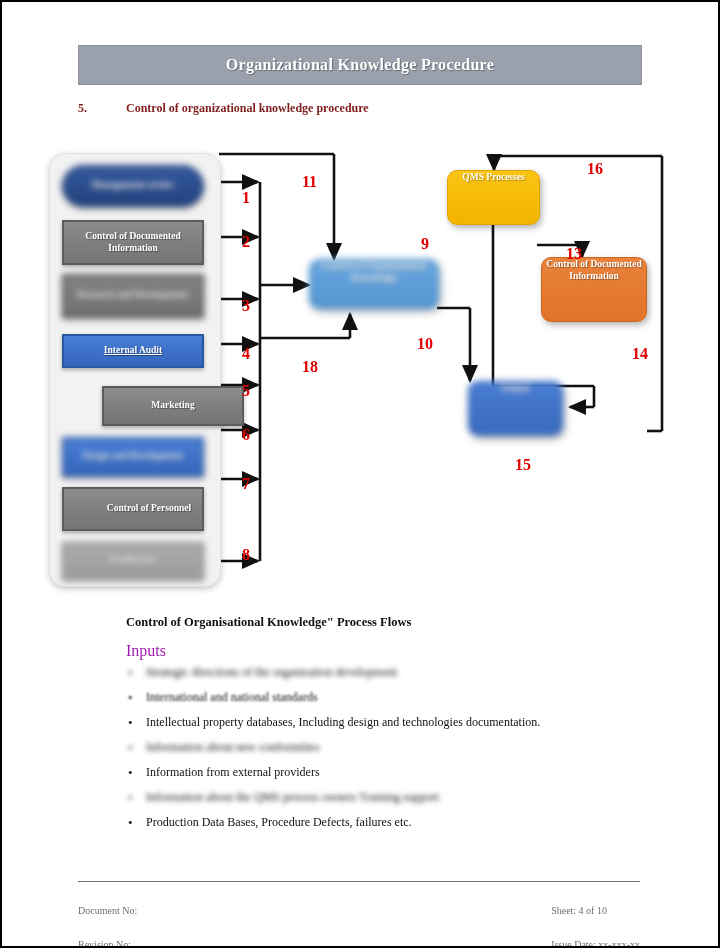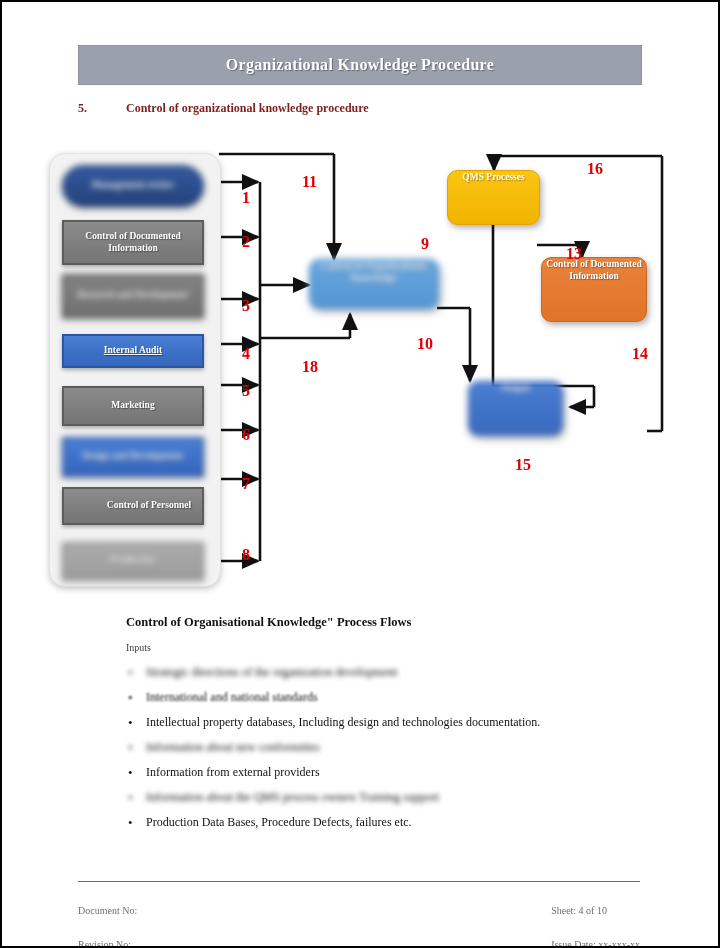--- a/index.html
+++ b/index.html
@@ -172,22 +172,22 @@
     top: 613px;
     font-size: 12.5px;
     font-weight: bold;
     color: #111111;
     white-space: nowrap;
   }
   .body-sub {
     position: absolute;
     left: 124px;
     top: 640px;
-    font-size: 10px;
-    color: #404040;
+    font-size: 16px;
+    color: #a21caf;
     text-align: right;
   }
   ul.inputs {
     position: absolute;
     left: 116px;
     top: 658px;
     margin: 0;
     padding: 0 0 0 28px;
     list-style: none;
     width: 520px;
@@ -306,27 +306,27 @@
       </div>
       <div class="lbox grey" style="top:66px;height:45px;">
         <span>Control of Documented Information</span>
       </div>
       <div class="lbox greydark redacted" style="top:120px;height:44px;">
         <span>Research and Development</span>
       </div>
       <div class="lbox blue" style="top:180px;height:34px;text-decoration:underline;">
         <span>Internal Audit</span>
       </div>
-      <div class="lbox grey" style="top:232px;height:40px;">
+      <div class="lbox grey" style="top:232px;height:40px;margin-left:40px;">
         <span>Marketing</span>
       </div>
       <div class="lbox blue redacted" style="top:283px;height:40px;">
         <span>Design and Development</span>
       </div>
-      <div class="lbox grey" style="top:333px;height:38px;padding-left:32px;">
+      <div class="lbox grey" style="top:333px;height:44px;padding-left:32px;">
         <span>Control of Personnel</span>
       </div>
       <div class="lbox greylight redacted" style="top:388px;height:38px;">
         <span>Production</span>
       </div>
     </div>
 
     <div class="node lightblue redacted" style="left:307px;top:117px;width:130px;height:50px;">
       <span>Control of Organizational Knowledge</span>
     </div>

